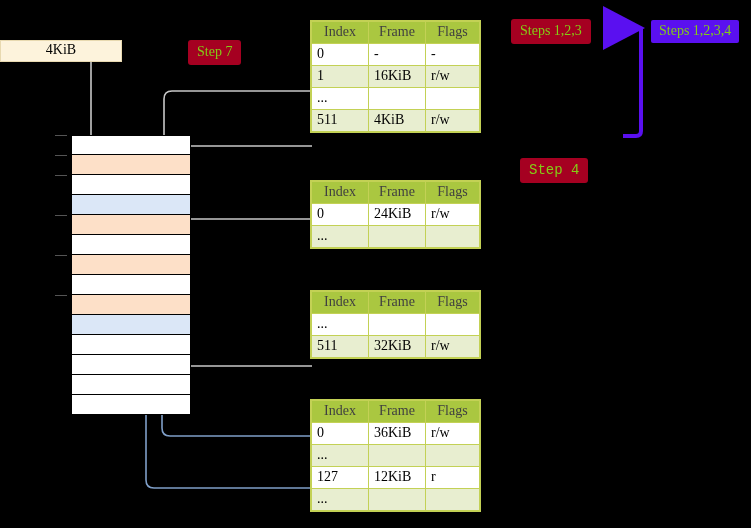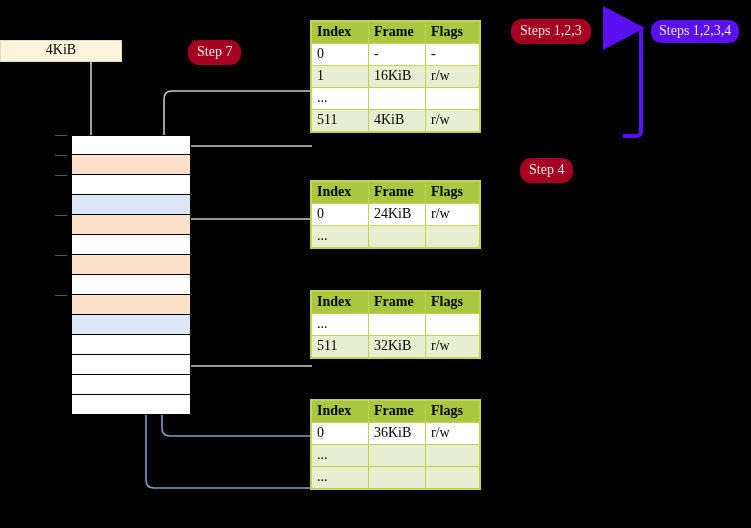--- a/index.html
+++ b/index.html
@@ -10,23 +10,23 @@
   }
   .stage{position:absolute;left:0;top:0;width:751px;height:528px;}
 
   
   .badge{
     position:absolute;
     font-family:"Liberation Serif", serif;
     font-size:14px;
     line-height:1;
     padding:4px 8px 5px 8px;
-    color:#e5e5e5;
+    color:#84cc16;
     white-space:nowrap;
-    border-radius:10px;
+    border-radius:2px;
   }
   .badge.crimson{background:#a50021;box-shadow:0 0 0 1px #a50021;}
   .badge.violet{background:#5a10f0;text-align:right;}
 
   .memlabel{
     position:absolute;
     background:#fdf3dc;
     border:1px solid #e8d9b0;
     font-size:14px;
     text-align:center;
@@ -46,23 +46,24 @@
     border:1px solid #c3d155;
     padding:2px 5px 3px 5px;
     height:18px;
     text-align:left;
     font-weight:normal;
     vertical-align:middle;
     box-sizing:border-box;
   }
   .ptable th{
     background:#aac740;
-    color:#000000;
-    font-weight:bold;
-    font-size:14px;
+    color:#404040;
+    font-weight:normal;
+    font-size:14px;
+    text-align:center;
   }
   .ptable td.c0{width:57px;}
   .ptable td.c1{width:57px;}
   .ptable td.c2{width:54px;}
   .ptable th.c0{width:57px;}
   .ptable th.c1{width:57px;}
   .ptable th.c2{width:54px;}
   .ptable tr.alt td{background:#e8eed0;}
   .ptable tr.plain td{background:#ffffff;}
   .ptable td.hl{background:#ffffa8;}
@@ -135,21 +136,21 @@
     </g>
   </svg>
 
   <div class="memlabel" style="left:0px;top:40px;width:120px;height:20px;">
     <span>4KiB</span>
   </div>
 
   <div class="badge crimson" style="left:189px;top:41px;">Step 7</div>
   <div class="badge crimson" style="left:512px;top:20px;">Steps 1,2,3</div>
   <div class="badge violet" style="left:651px;top:20px;">Steps 1,2,3,4</div>
-  <div class="badge crimson" style="left:521px;top:159px;">Step 4</div>
+  <div class="badge crimson" style="left:521px;top:159px;font-family:Liberation Mono, monospace;">Step 4</div>
 
   <div class="memcol">
       <div class="memrow first" style="top: 0px;"></div>
       <div class="tick" style="top: 0px; left: -16px;"></div>
       <div class="memrow orange" style="top: 20px;"></div>
       <div class="tick" style="top: 20px; left: -16px;"></div>
       <div class="memrow" style="top: 40px;"></div>
       <div class="tick" style="top: 40px; left: -16px;"></div>
       <div class="memrow blue" style="top: 60px;"></div>
       <div class="memrow orange" style="top: 80px;"></div>
@@ -252,20 +253,25 @@
         <tr class="plain">
           <td class="c0">0</td>
           <td class="c1">36KiB</td>
           <td class="c2">r/w</td>
         </tr>
         <tr class="alt">
           <td class="c0">...</td>
           <td class="c1"></td>
           <td class="c2"></td>
         </tr>
+        <tr class="plain">
+          <td class="c0">127</td>
+          <td class="c1">12KiB</td>
+          <td class="c2">r</td>
+        </tr>
         <tr class="alt">
           <td class="c0">...</td>
           <td class="c1"></td>
           <td class="c2"></td>
         </tr>
       </tbody>
     </table>
 
 </div>
 

